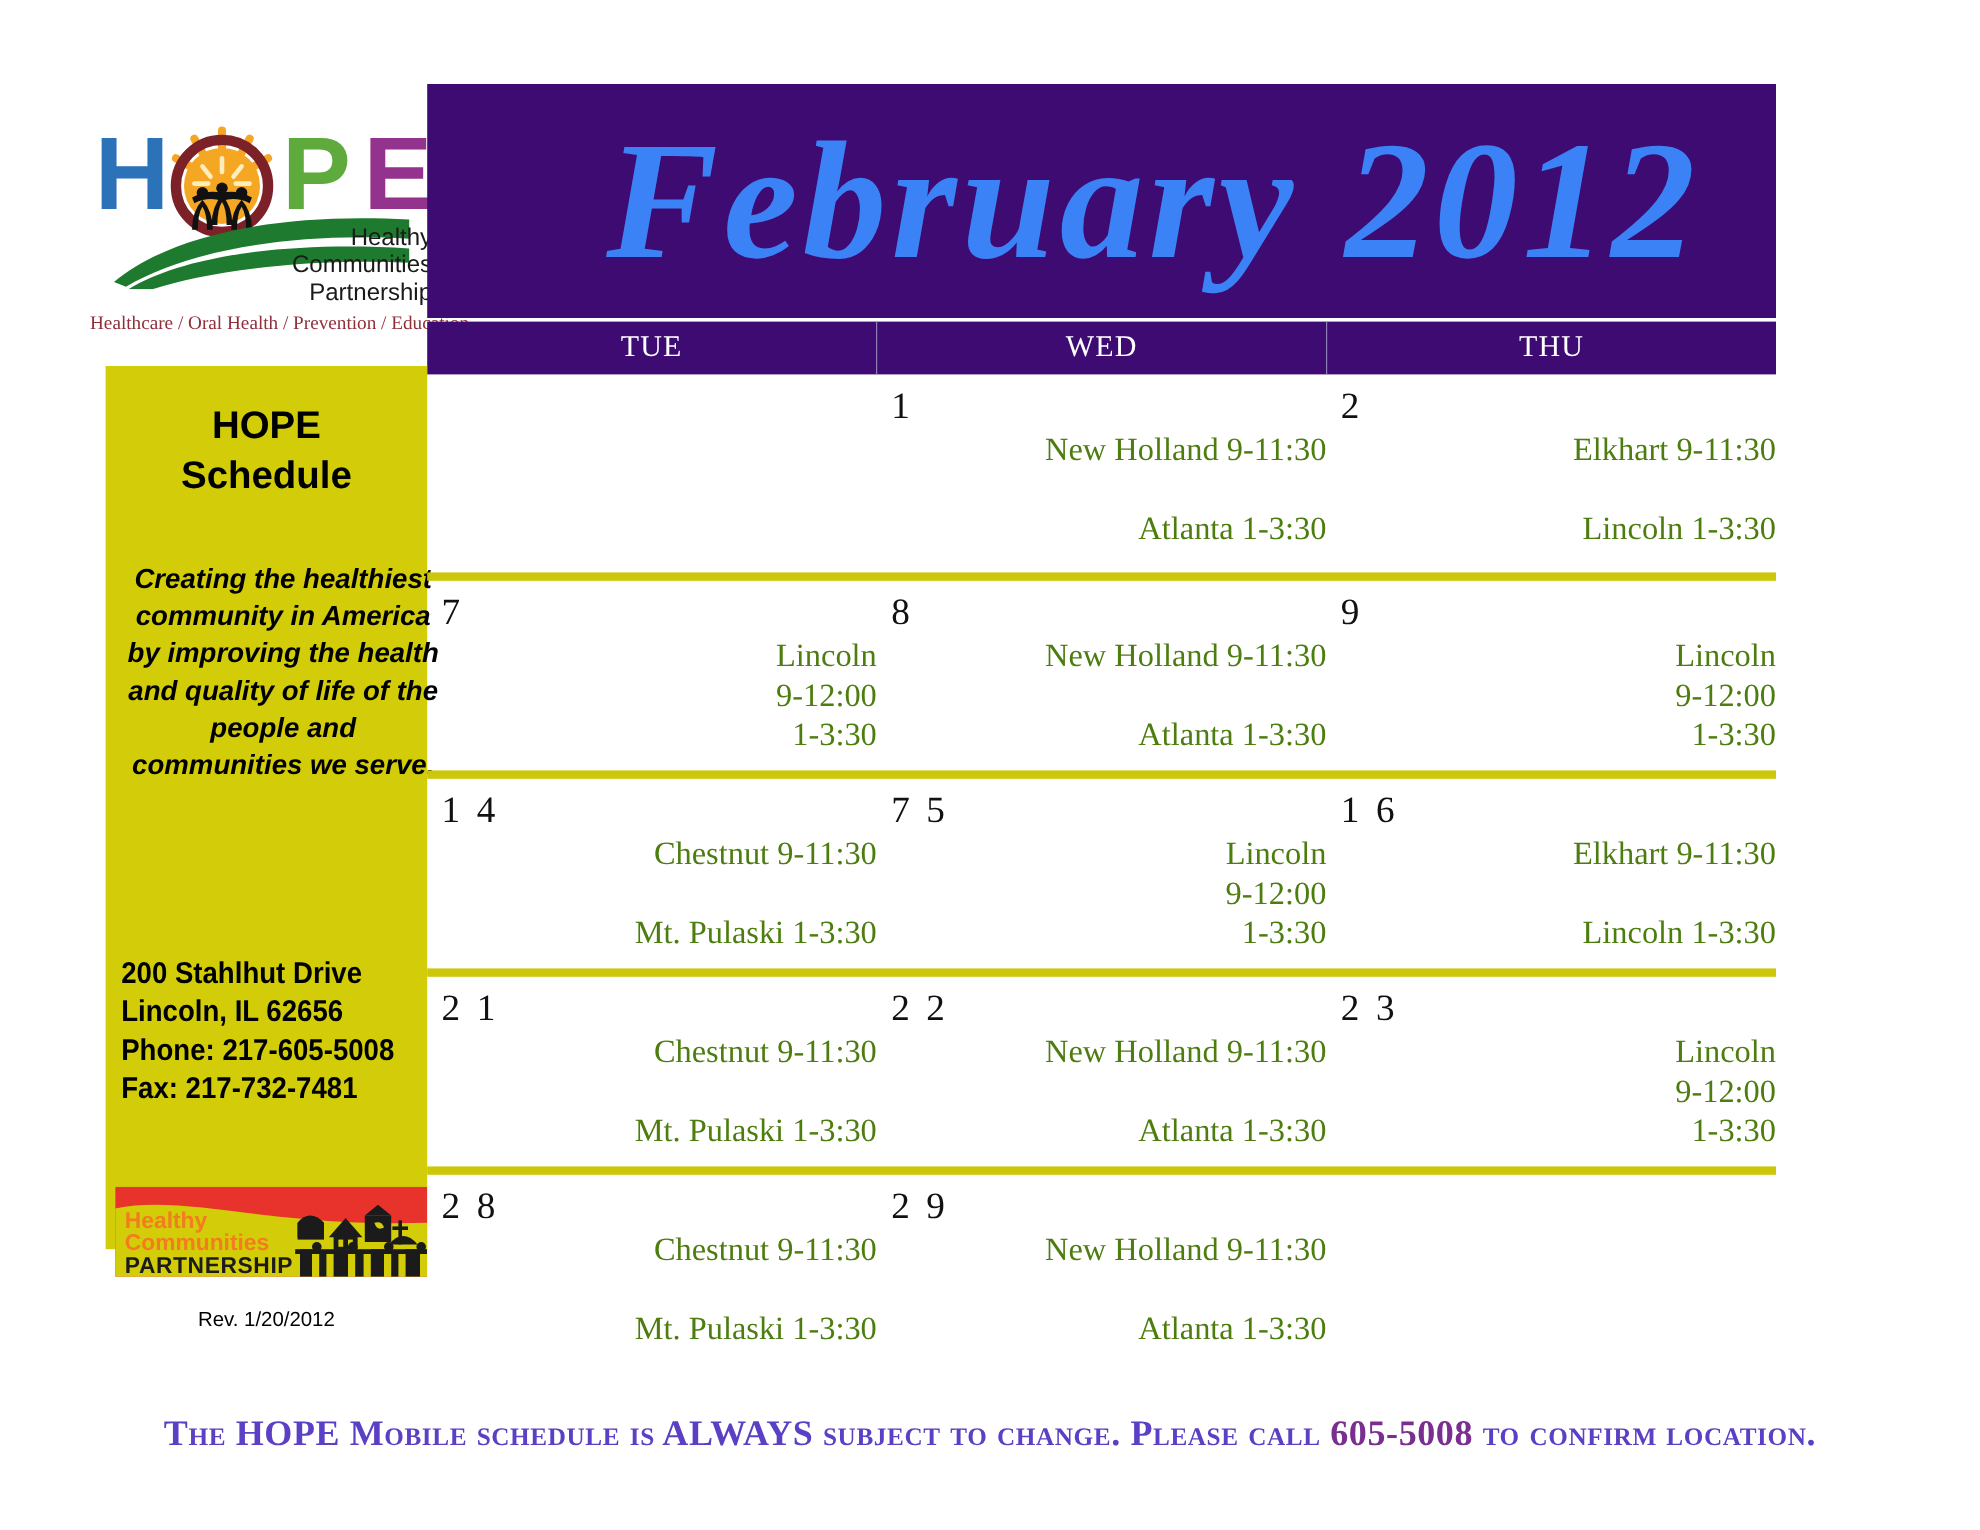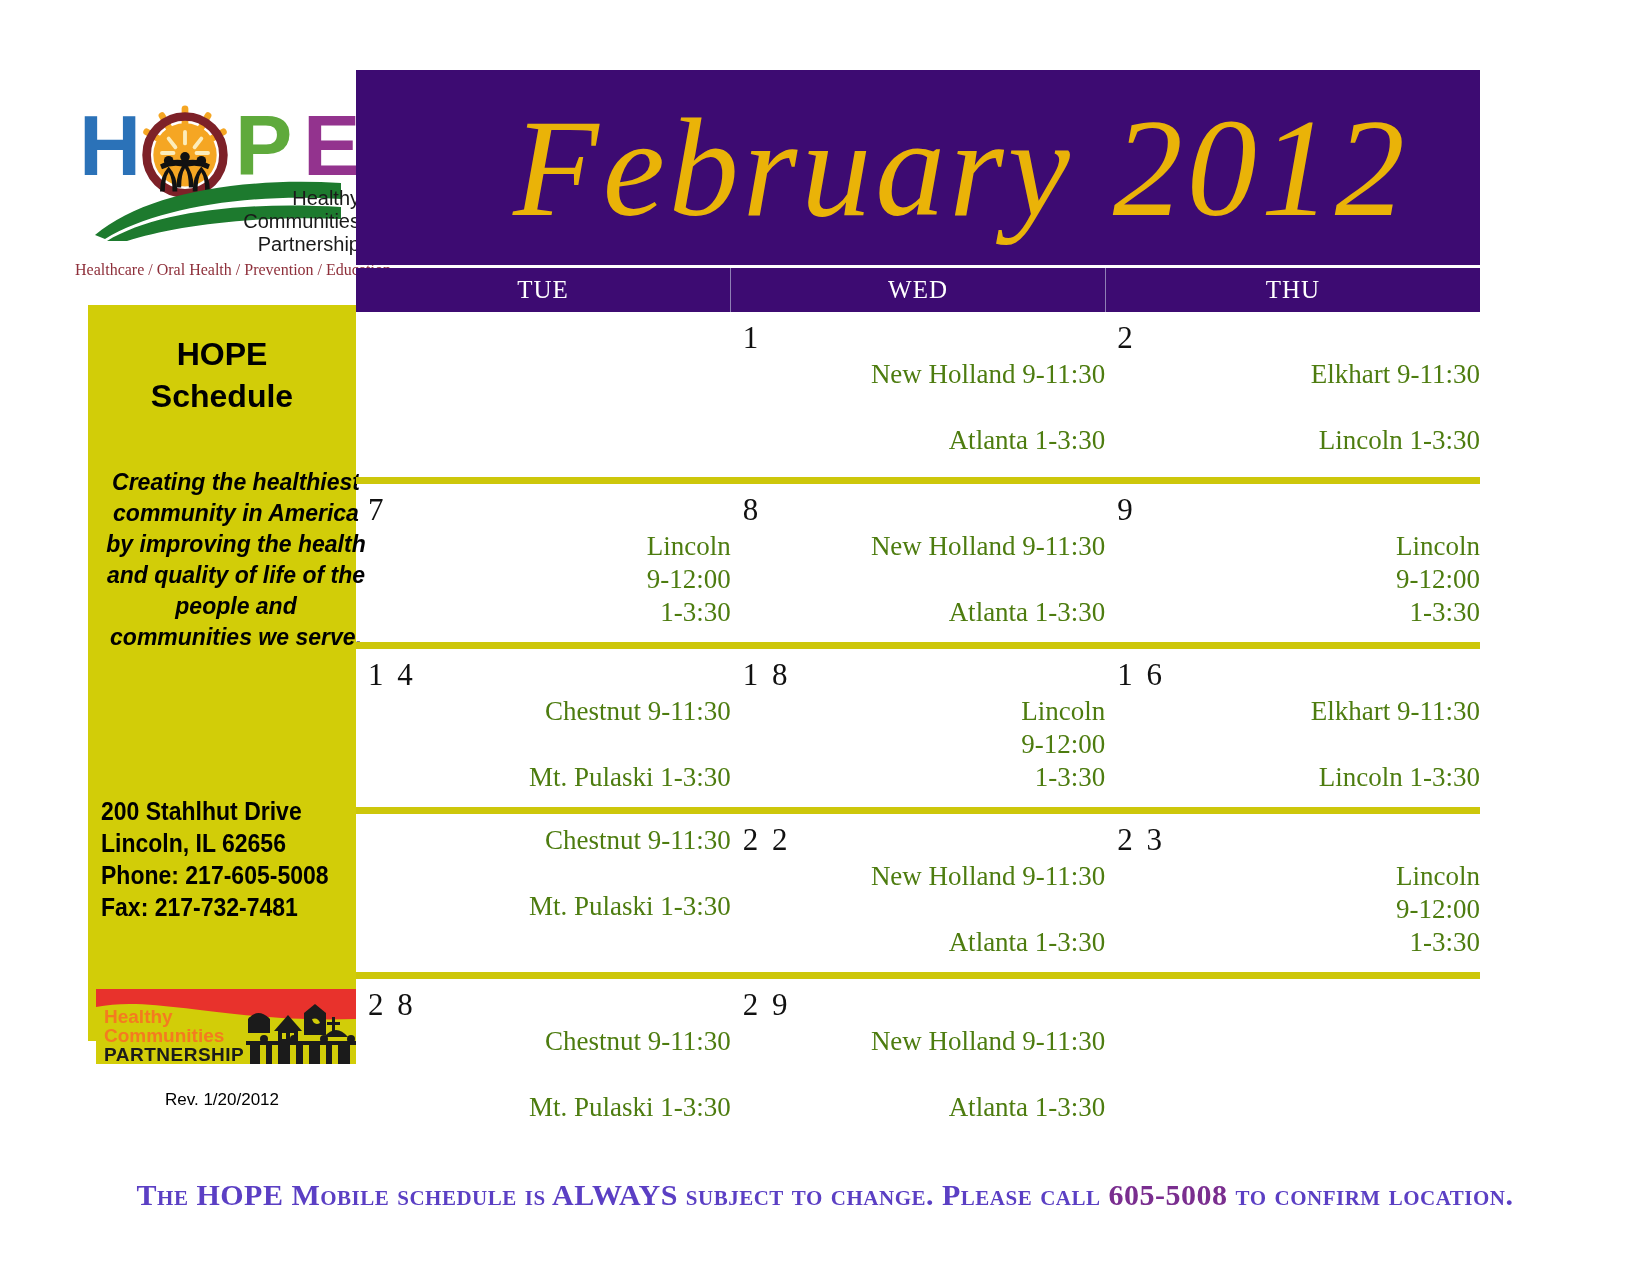--- a/index.html
+++ b/index.html
@@ -93,27 +93,28 @@
   }
   #month-title {
     position: absolute;
     left: 0;
     top: 0;
     width: 1210px;
     height: 195px;
     display: flex;
     align-items: center;
     justify-content: center;
-    color: #eab308;
+    color: #3b82f6;
     font-family: "Liberation Serif", serif;
     font-style: italic;
     font-size: 140px;
     line-height: 150px;
     letter-spacing: 4px;
     white-space: nowrap;
+    font-weight: bold;
   }
 
   
   #dow-row {
     position: absolute;
     left: 356px;
     top: 268px;
     width: 1124px;
     height: 44px;
     background: #3d0b72;
@@ -420,35 +421,36 @@
   </div>
 
   <div class="week-row">
     <div class="day-cell">
       <div class="day-number">1 4</div>
       <div class="day-events">Chestnut 9-11:30
 
 Mt. Pulaski 1-3:30</div>
     </div>
     <div class="day-cell">
-      <div class="day-number">1 8</div>
+      <div class="day-number">7 5</div>
       <div class="day-events">Lincoln
 9-12:00
 1-3:30</div>
     </div>
     <div class="day-cell">
       <div class="day-number">1 6</div>
       <div class="day-events">Elkhart 9-11:30
 
 Lincoln 1-3:30</div>
     </div>
   </div>
 
   <div class="week-row">
     <div class="day-cell">
+      <div class="day-number">2 1</div>
       <div class="day-events">Chestnut 9-11:30
 
 Mt. Pulaski 1-3:30</div>
     </div>
     <div class="day-cell">
       <div class="day-number">2 2</div>
       <div class="day-events">New Holland 9-11:30
 
 Atlanta 1-3:30</div>
     </div>

